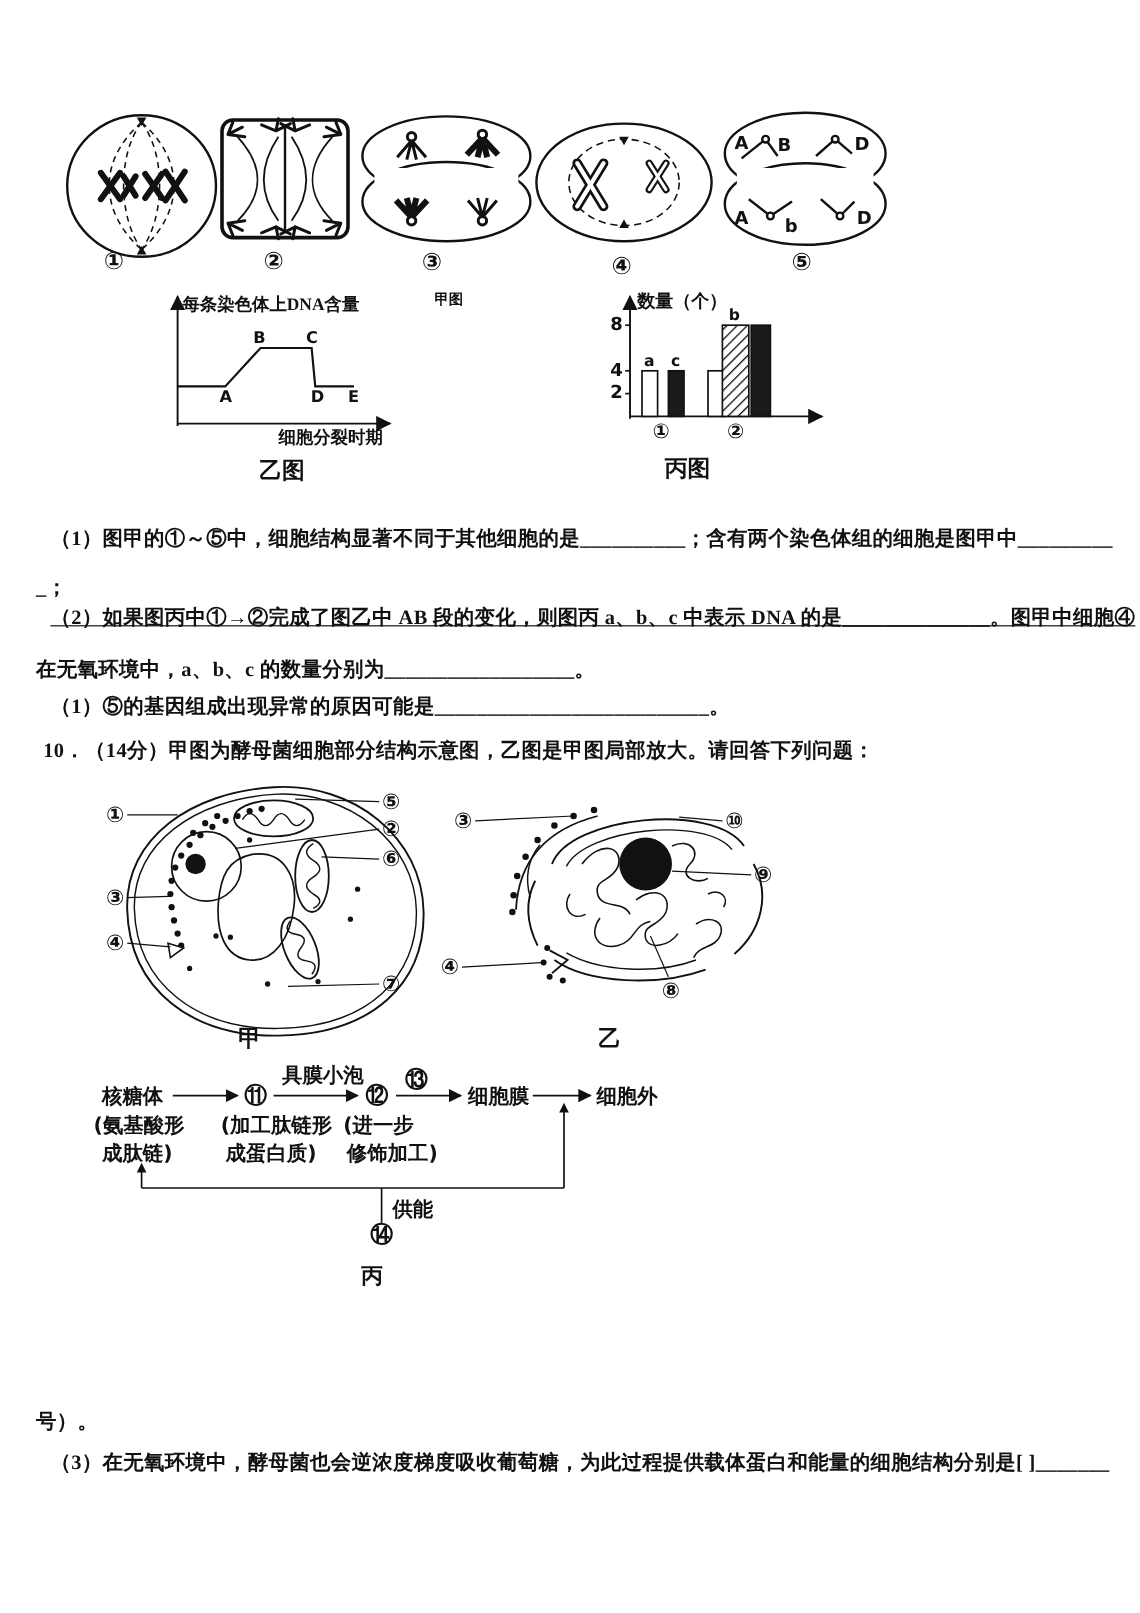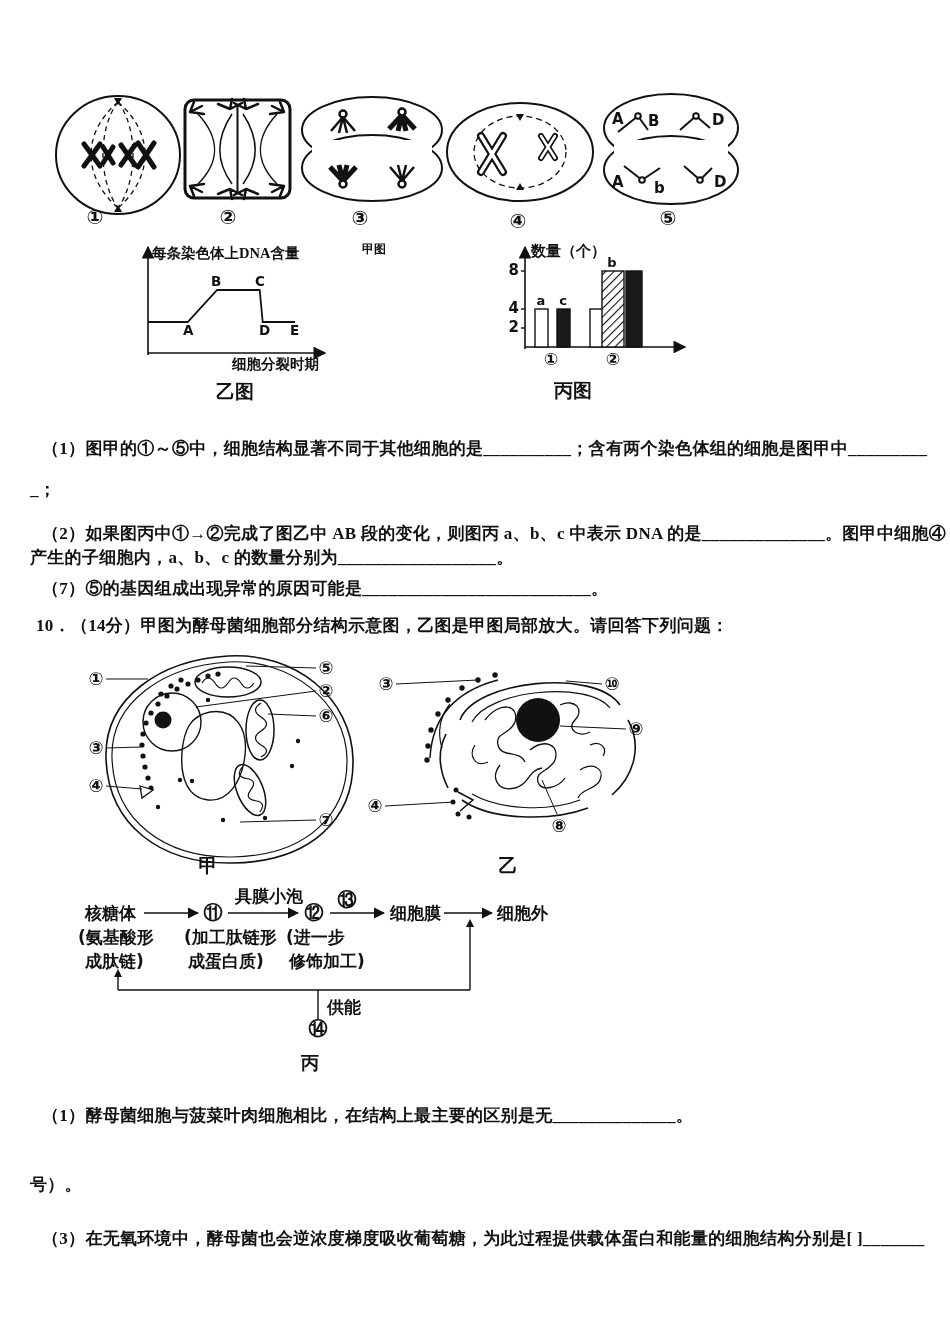--- a/index.html
+++ b/index.html
@@ -193,23 +193,23 @@
     </g>
     <g font-size="17" text-anchor="middle">
       <text x="56" y="128">①</text>
       <text x="118" y="128">②</text>
     </g>
     <text x="78" y="160" font-size="19" text-anchor="middle" class="cjk">丙图</text>
   </svg>
 
   <div class="tline" style="left:42px;top:437px;">（1）图甲的①～⑤中，细胞结构显著不同于其他细胞的是__________；含有两个染色体组的细胞是图甲中_________</div>
   <div class="tline" style="left:30px;top:478px;">_；</div>
-  <div class="tline" style="left:42px;top:522px;">（2）如果图丙中①→②完成了图乙中 AB 段的变化，则图丙 a、b、c 中表示 DNA 的是______________。图甲中细胞④</div>
-  <div class="tline" style="left:30px;top:546px;">产生的子细胞内，a、b、c 的数量分别为__________________。</div>
-  <div class="tline" style="left:42px;top:577px;">（7）⑤的基因组成出现异常的原因可能是__________________________。</div>
+  <div class="tline" style="left:42px;top:503px;text-decoration:underline;">（2）如果图丙中①→②完成了图乙中 AB 段的变化，则图丙 a、b、c 中表示 DNA 的是______________。图甲中细胞④</div>
+  <div class="tline" style="left:30px;top:546px;">在无氧环境中，a、b、c 的数量分别为__________________。</div>
+  <div class="tline" style="left:42px;top:577px;">（1）⑤的基因组成出现异常的原因可能是__________________________。</div>
   <div class="tline" style="left:36px;top:614px;">10．（14分）甲图为酵母菌细胞部分结构示意图，乙图是甲图局部放大。请回答下列问题：</div>
 
   <svg style="left:60px;top:650px;" width="600" height="228" viewBox="0 0 600 228">
 
     <g stroke="#111" fill="none">
       <path d="M168,6 C235,2 292,48 293,110 C294,168 252,212 172,213 C100,214 48,175 46,108 C44,48 100,10 168,6 Z" stroke-width="1.6"></path>
       <path d="M168,12 C230,8 286,52 287,109 C288,163 248,206 172,207 C105,208 54,171 52,108 C50,52 104,16 168,12 Z" stroke-width="1.2"></path>
       <circle cx="112" cy="72" r="29" stroke-width="1.4"></circle>
       <circle cx="103" cy="70" r="8.5" fill="#111" stroke="none"></circle>
 
@@ -374,17 +374,16 @@
       <line x1="58" y1="105" x2="410" y2="105"></line>
       <line x1="58" y1="105" x2="58" y2="90"></line>
       <line x1="410" y1="105" x2="410" y2="40"></line>
       <line x1="258" y1="105" x2="258" y2="134"></line>
     </g>
     <polygon points="54,92 62,92 58,84" fill="#111"></polygon>
     <polygon points="406,42 414,42 410,34" fill="#111"></polygon>
     <text x="250" y="184" font-size="18" text-anchor="middle" class="cjk">丙</text>
   </svg>
 
-  <div class="tline" style="left:42px;top:1104px;">（1）酵母菌细胞与菠菜叶肉细胞相比，在结构上最主要的区别是无______________。</div>
   <div class="tline" style="left:30px;top:1173px;">号）。</div>
-  <div class="tline" style="left:42px;top:1207px;margin-top:20px;">（3）在无氧环境中，酵母菌也会逆浓度梯度吸收葡萄糖，为此过程提供载体蛋白和能量的细胞结构分别是[ ]_______</div>
+  <div class="tline" style="left:42px;top:1207px;">（3）在无氧环境中，酵母菌也会逆浓度梯度吸收葡萄糖，为此过程提供载体蛋白和能量的细胞结构分别是[ ]_______</div>
 
 </div>
 
 </body></html>

